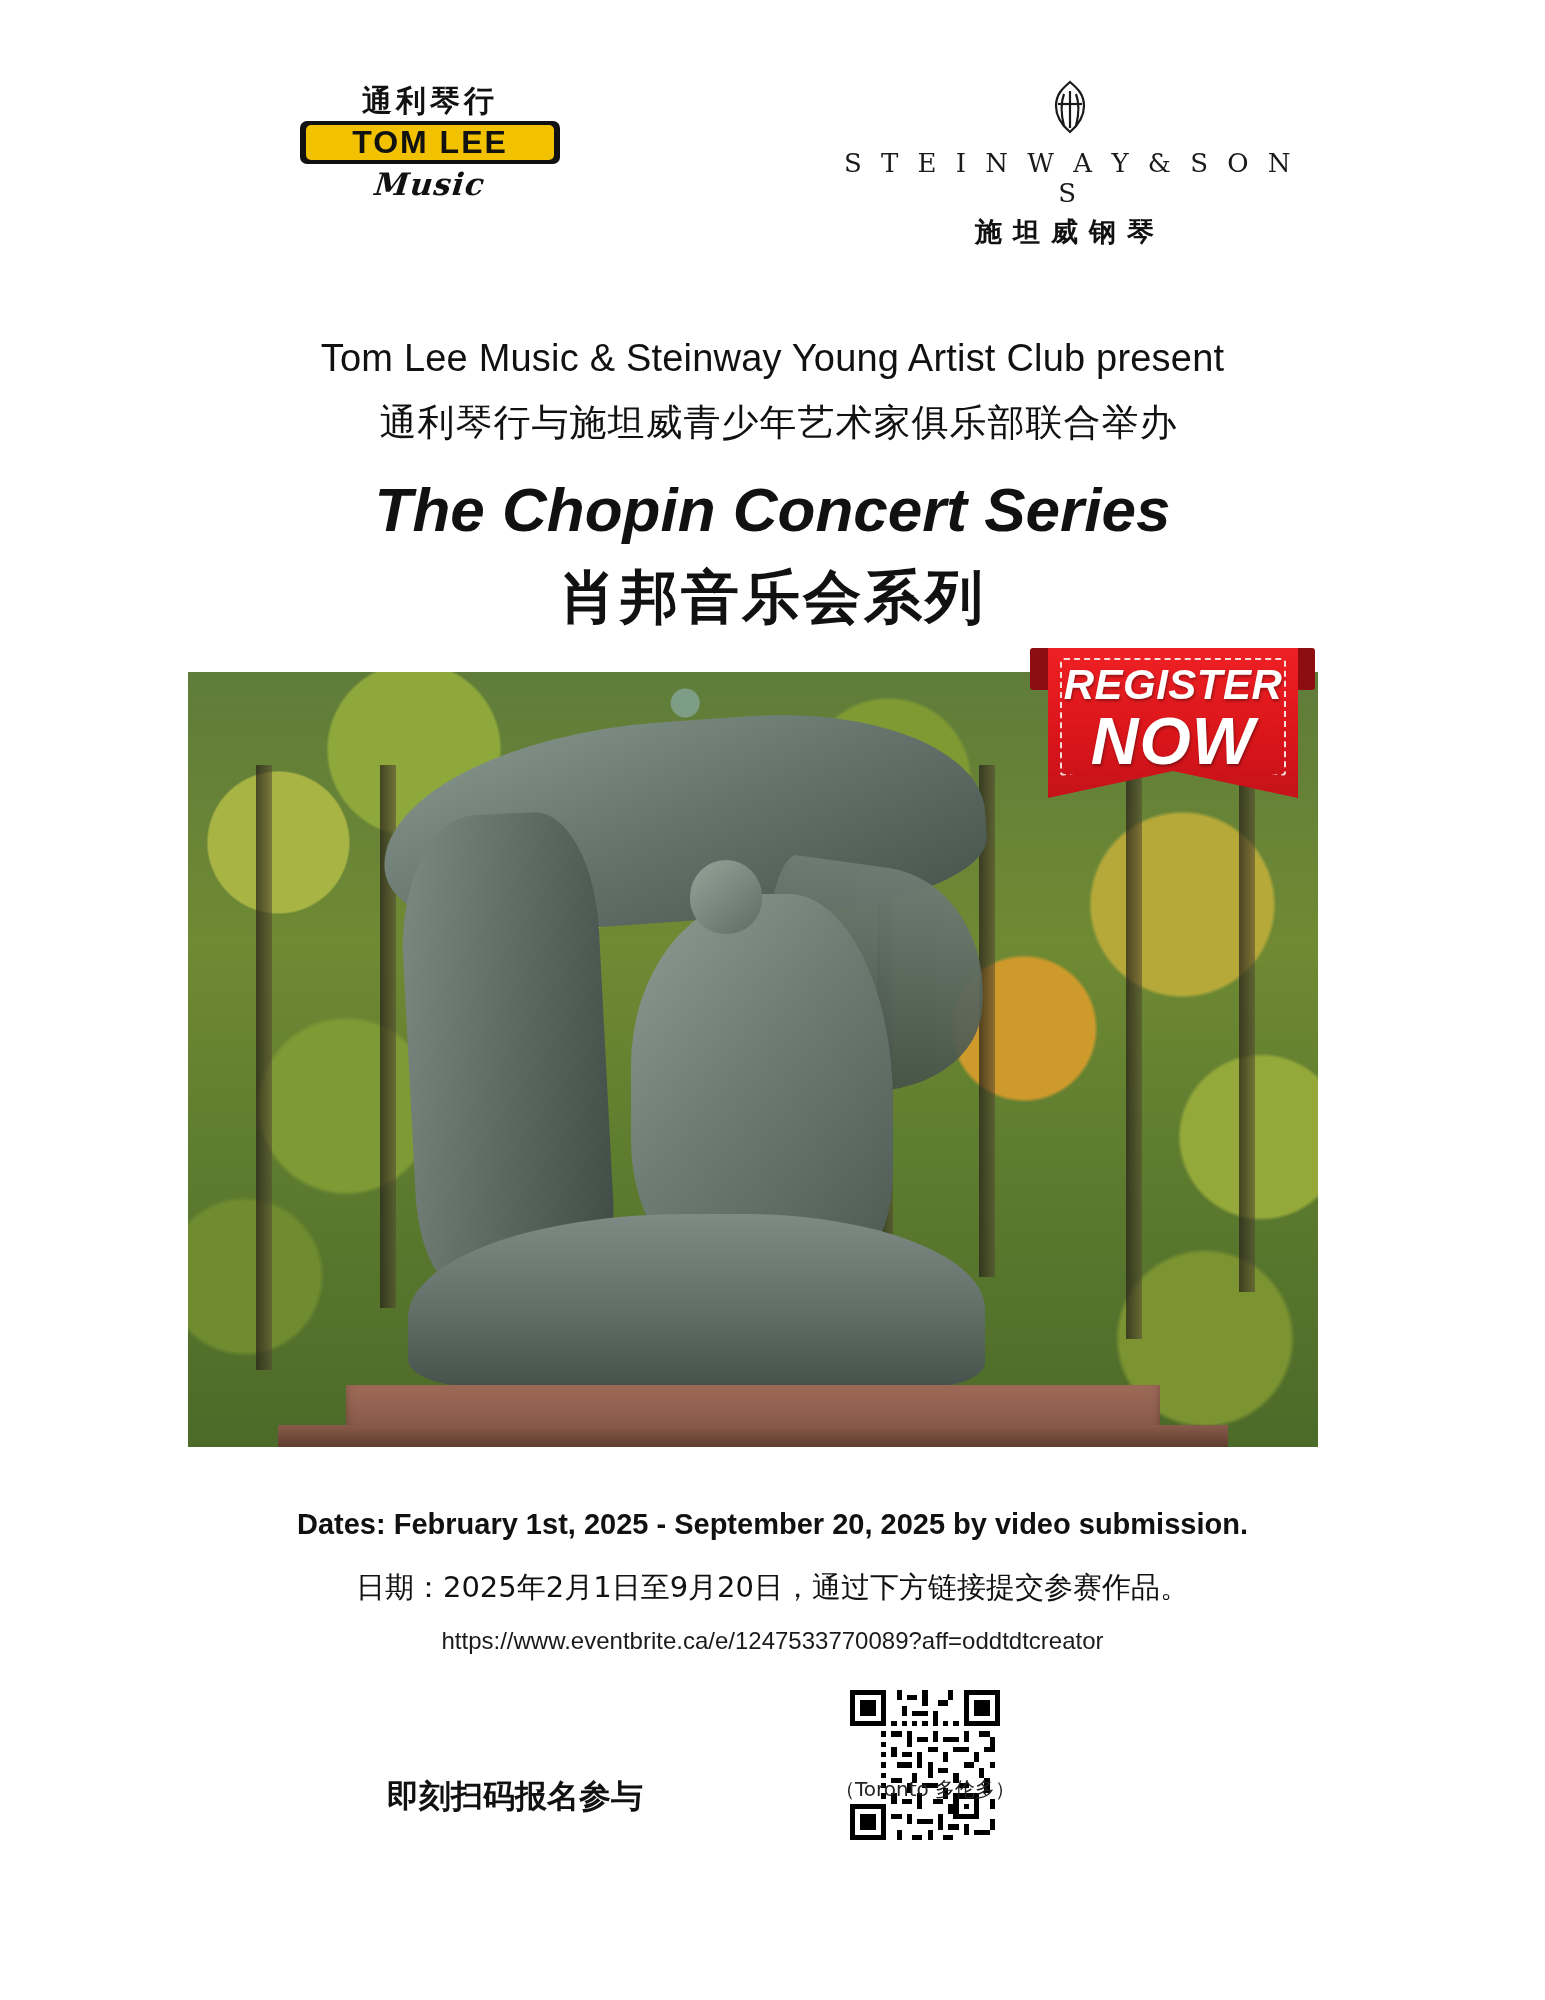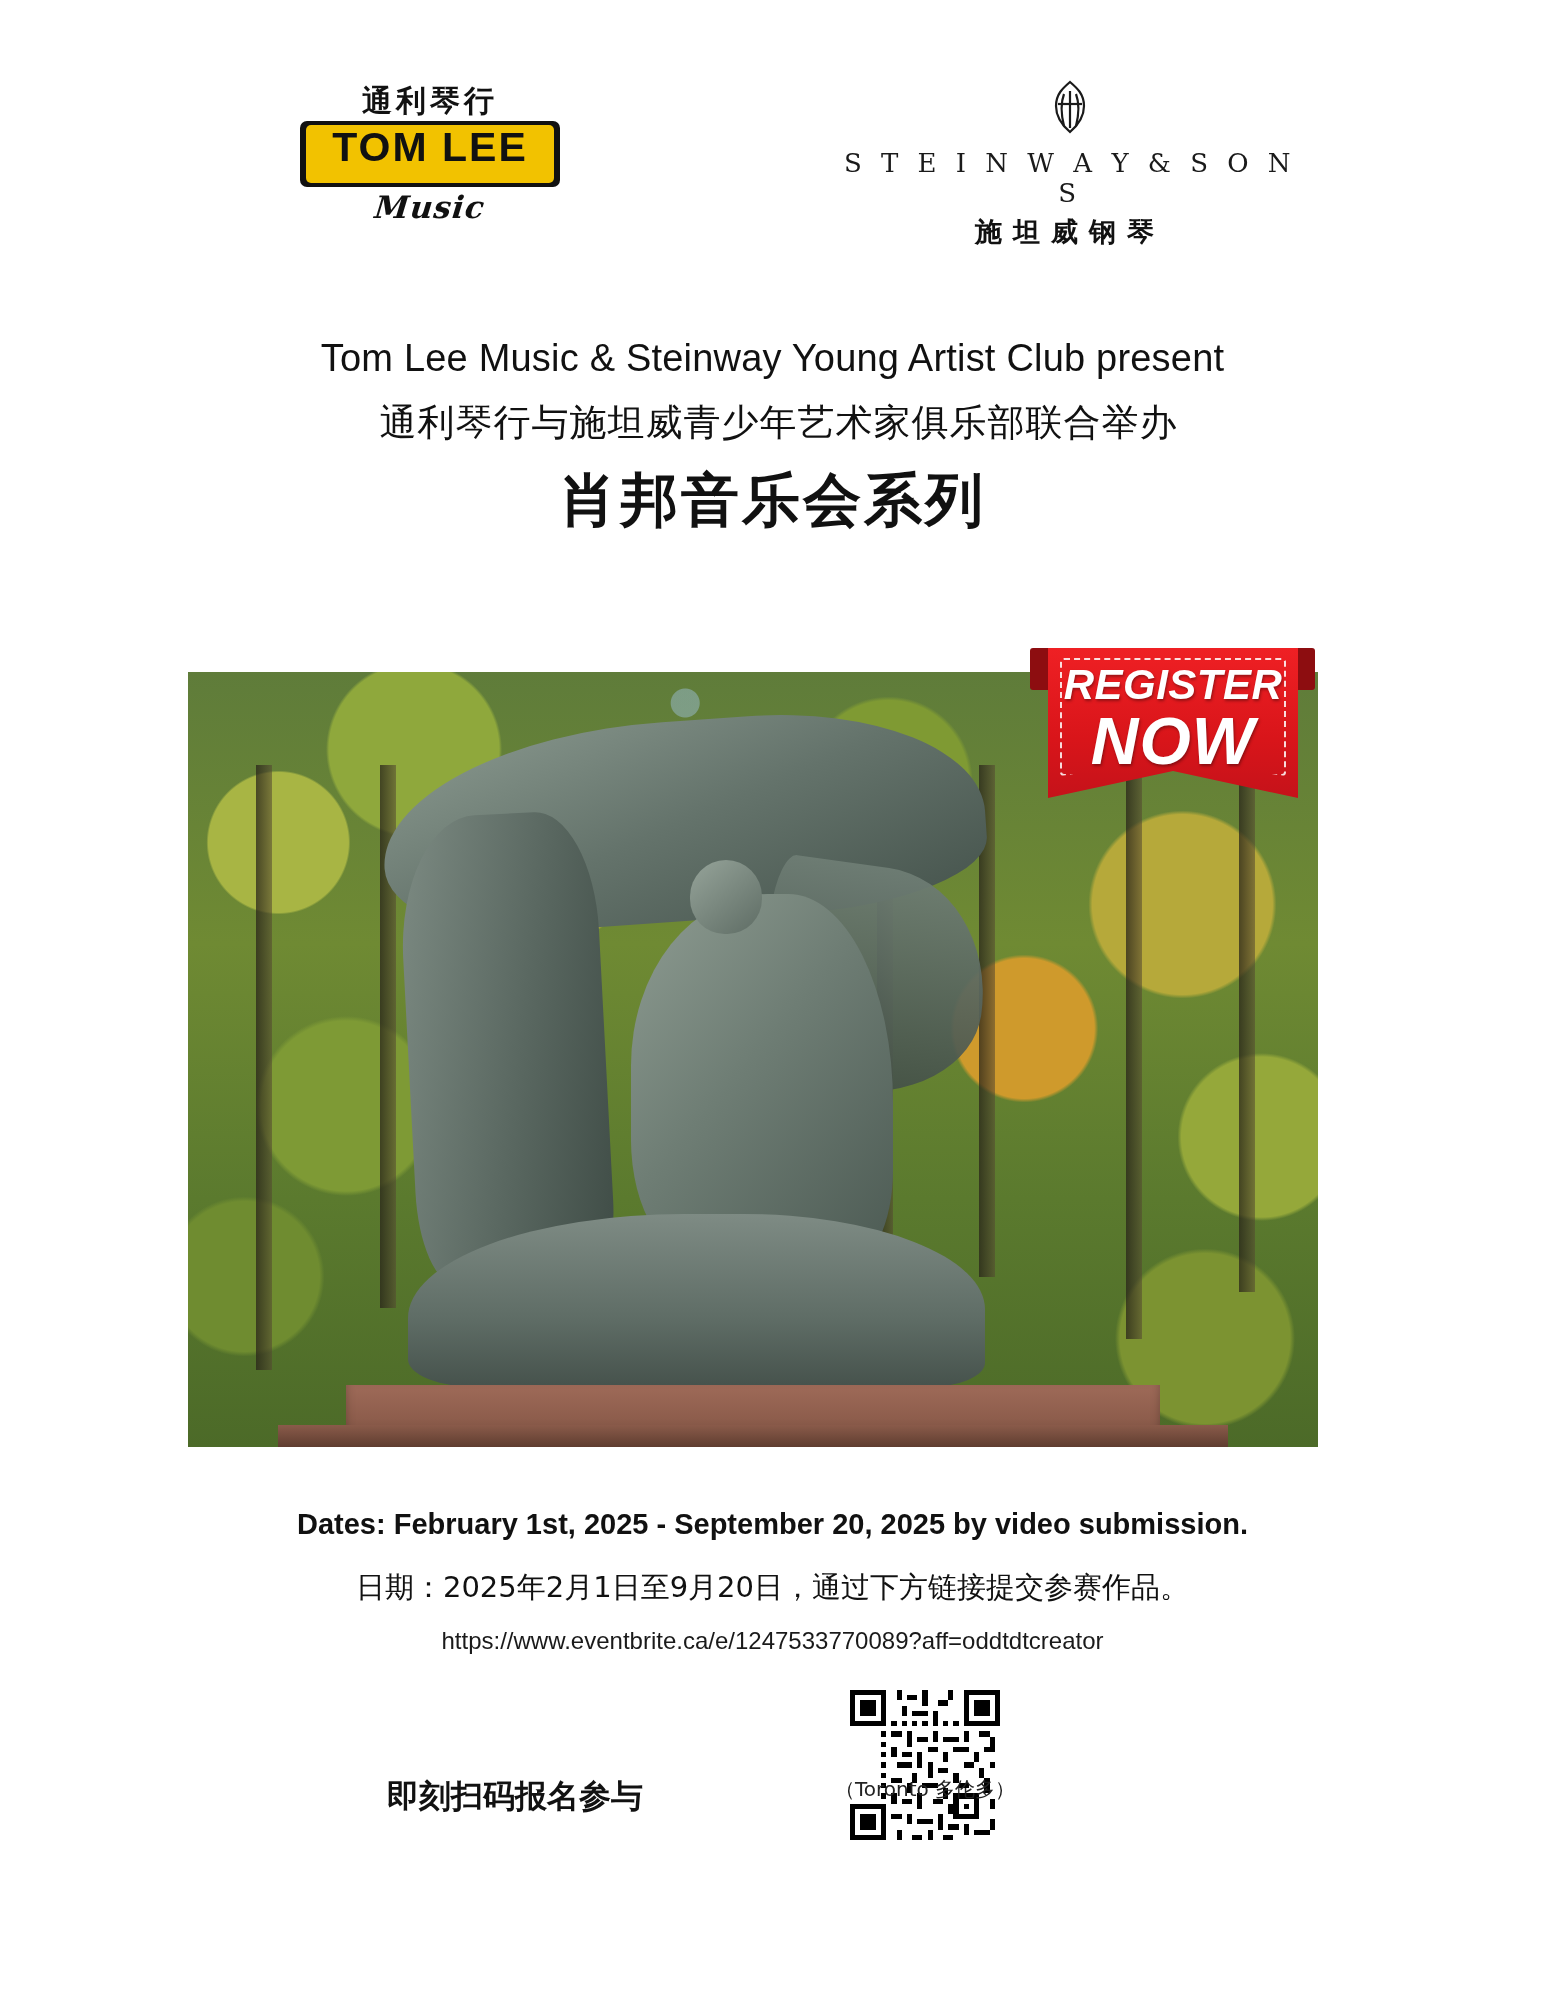--- a/index.html
+++ b/index.html
@@ -49,27 +49,27 @@
   }
   .tomlee-bar {
     margin-top: 4px;
     background: #111111;
     border-radius: 7px;
     padding: 4px 6px;
   }
   .tomlee-bar-inner {
     background: #f2c200;
     border-radius: 5px;
-    font-size: 41px;
+    font-size: 32px;
     font-weight: 700;
     letter-spacing: 2px;
     color: #111111;
     font-family: "Liberation Sans", sans-serif;
     line-height: 1.05;
-    padding: 1px 0 14px 0;
+    padding: 1px 0 0 0;
   }
   .tomlee-music {
     margin-top: 2px;
     font-family: "DejaVu Serif", serif;
     font-style: italic;
     font-weight: 700;
     font-size: 31px;
     letter-spacing: 1px;
     color: #111;
     transform: skewX(-6deg);
@@ -417,20 +417,21 @@
         </svg>
       </div>
       <div class="steinway-name">S T E I N W A Y  &amp;  S O N S</div>
       <div class="steinway-cn">施坦威钢琴</div>
     </div>
   </div>
 
   <div class="titles">
     <div class="present-line">Tom Lee Music &amp; Steinway Young Artist Club present</div>
     <div class="present-cn">通利琴行与施坦威青少年艺术家俱乐部联合举办</div>
+    <div class="main-title">The Chopin Concert Series</div>
     <div class="main-title-cn">肖邦音乐会系列</div>
   </div>
 
   <div class="photo-wrap">
     <div class="photo">
       <div class="trunk" style="left:6%"></div>
       <div class="trunk" style="left:17%; height:70%"></div>
       <div class="trunk" style="left:28%; height:64%"></div>
       <div class="trunk" style="left:61%; height:72%"></div>
       <div class="trunk" style="left:70%; height:66%"></div>

